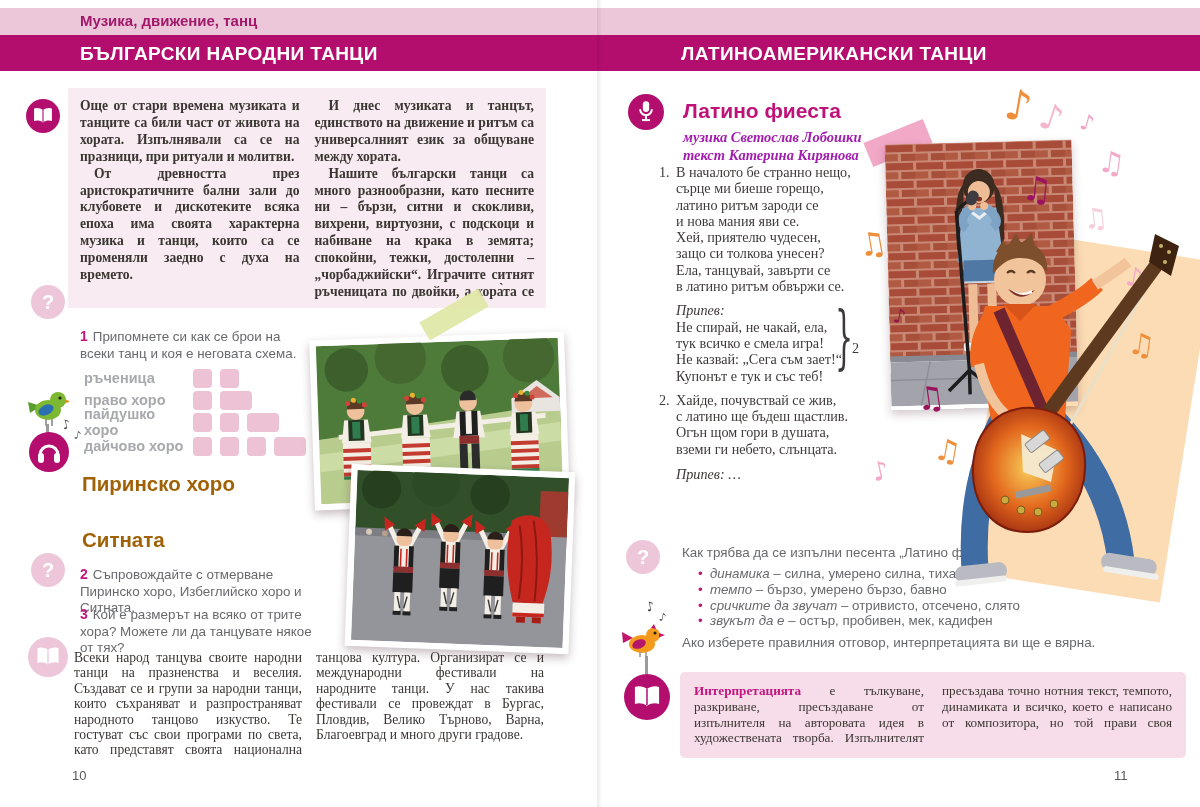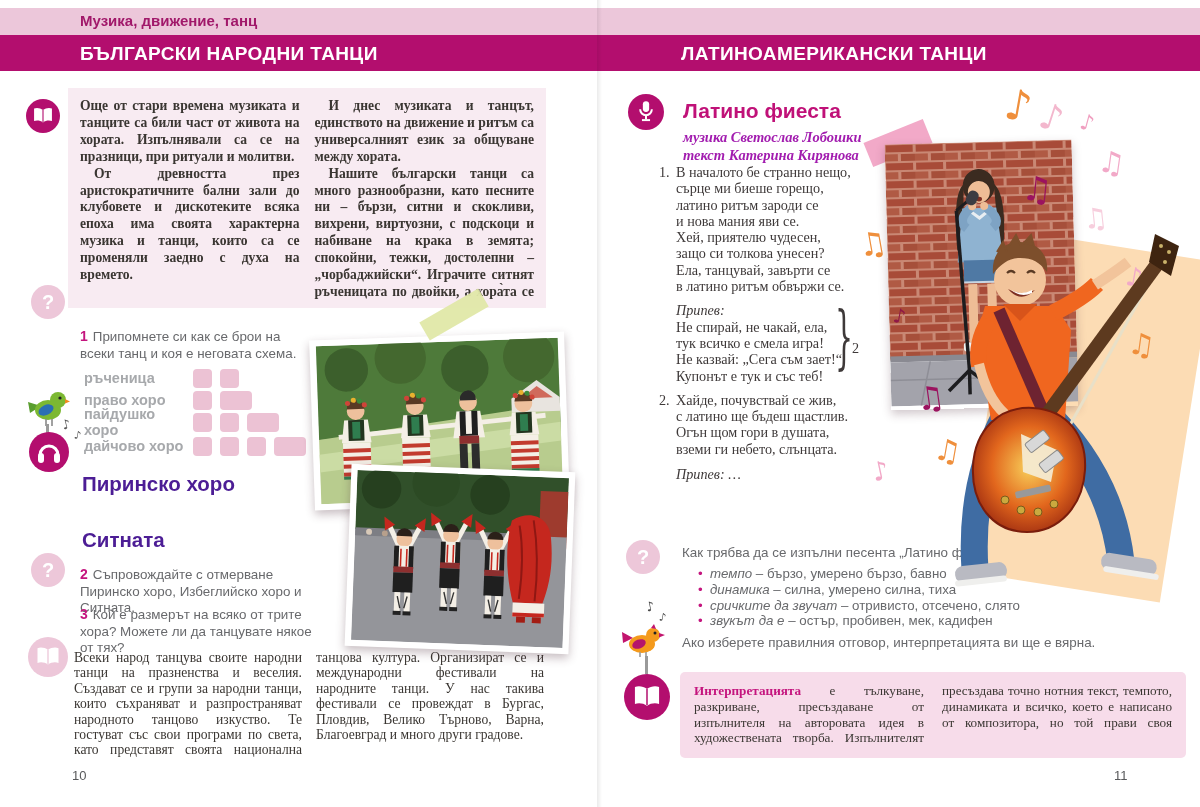--- a/index.html
+++ b/index.html
@@ -20,21 +20,21 @@
   .outro{left:74px;top:650px;width:470px;height:120px;column-count:2;column-gap:14px;column-fill:auto;
          font-family:"Liberation Serif",serif;font-size:13.6px;line-height:15.4px;color:#3a3632;text-align:justify;overflow:hidden;}
   .outro p{margin:0;}
   .task{font-size:13.4px;line-height:16.6px;color:#68696c;}
   .task .num{color:#c4157e;font-weight:bold;font-size:14px;margin-right:5px;}
   .scheme-row{display:flex;align-items:center;height:20px;}
   .scheme-label{width:109px;color:#a7a9ac;font-weight:bold;font-size:14.5px;}
   .scheme-squares{display:flex;align-items:center;}
   .sq{width:19px;height:19px;border-radius:4px;background:#ecc2d4;margin-right:8px;}
   .sq.long{width:32px;}
-  .listen-title{font-size:20.5px;font-weight:bold;color:#4c1d95;white-space:nowrap;}
+  .listen-title{font-size:20.5px;font-weight:bold;color:#a16207;white-space:nowrap;}
   .pagenum{font-size:13px;color:#58595b;}
   
   .song{font-family:"Liberation Serif",serif;font-size:14.2px;line-height:16.3px;color:#3e3939;}
   .song .vnum{position:absolute;left:0;}
   .verse{position:relative;padding-left:17px;}
   .ital{font-style:italic;}
   .songtitle{font-size:21px;font-weight:bold;color:#c01178;font-family:"Liberation Sans",sans-serif;}
   .credit{font-family:"Liberation Serif",serif;font-style:italic;font-weight:bold;font-size:14.5px;color:#a21caf;line-height:18px;}
   .brace{font-family:"DejaVu Serif",serif;font-size:27px;color:#3e3939;display:inline-block;
          transform:scaleY(2.55) scaleX(1.05);transform-origin:top left;}
@@ -337,22 +337,22 @@
       <div>Хайде, почувствай се жив,</div>
       <div>с латино ще бъдеш щастлив.</div>
       <div>Огън щом гори в душата,</div>
       <div>вземи ги небето, слънцата.</div>
     </div>
     <div class="verse ital" style="margin-top:9px;">Припев: …</div>
   </div>
 
   <div class="abs qtext" style="left:682px;top:545px;width:430px;">Как трябва да се изпълни песента „Латино фиеста“?</div>
   <div class="abs" style="left:698px;top:566px;width:430px;">
+    <div class="bullet"><span class="ital">динамика</span><span> – силна, умерено силна, тиха</span></div>
     <div class="bullet"><span class="ital">темпо</span><span> – бързо, умерено бързо, бавно</span></div>
-    <div class="bullet"><span class="ital">динамика</span><span> – силна, умерено силна, тиха</span></div>
     <div class="bullet"><span class="ital">сричките да звучат</span><span> – отривисто, отсечено, слято</span></div>
     <div class="bullet"><span class="ital">звукът да е</span><span> – остър, пробивен, мек, кадифен</span></div>
   </div>
   <div class="abs qtext" style="left:682px;top:635px;width:460px;">Ако изберете правилния отговор, интерпретацията ви ще е вярна.</div>
 
   <div class="abs infobox">
     <span class="term">Интерпретацията</span><span> е тълкуване, разкриване, пресъздаване от изпълнителя на авторовата идея в художествената творба. Изпълнителят пресъздава точно нотния текст, темпото, динамиката и всичко, което е написано от композитора, но той прави своя интерпретация, с което одухотворява творбата, вдъхва ѝ живот.</span>
   </div>
 
   <div class="abs pagenum" style="left:1114px;top:768px;">11</div>

